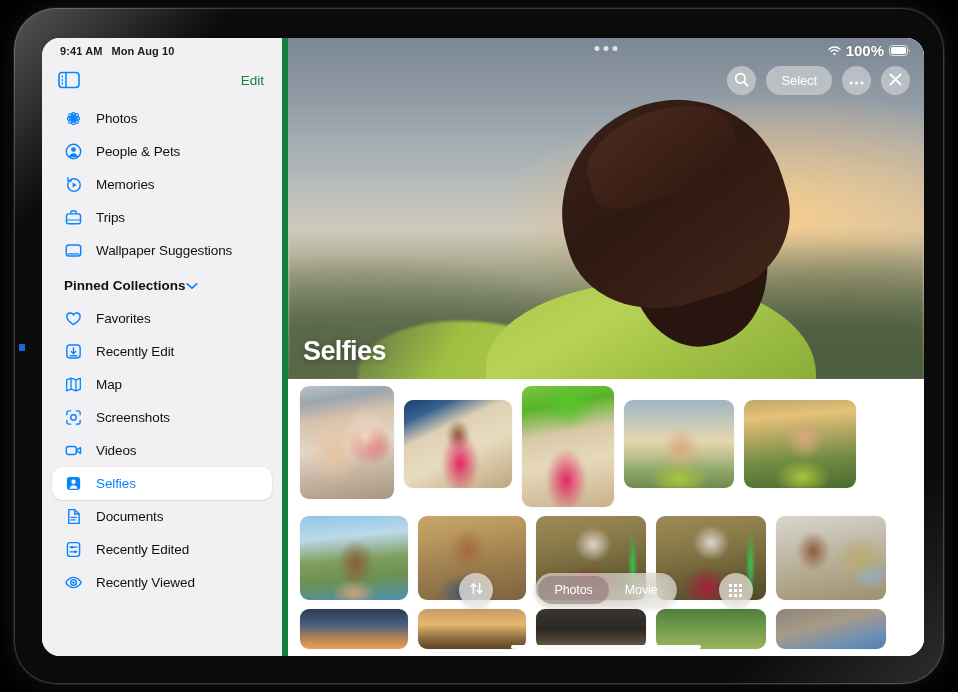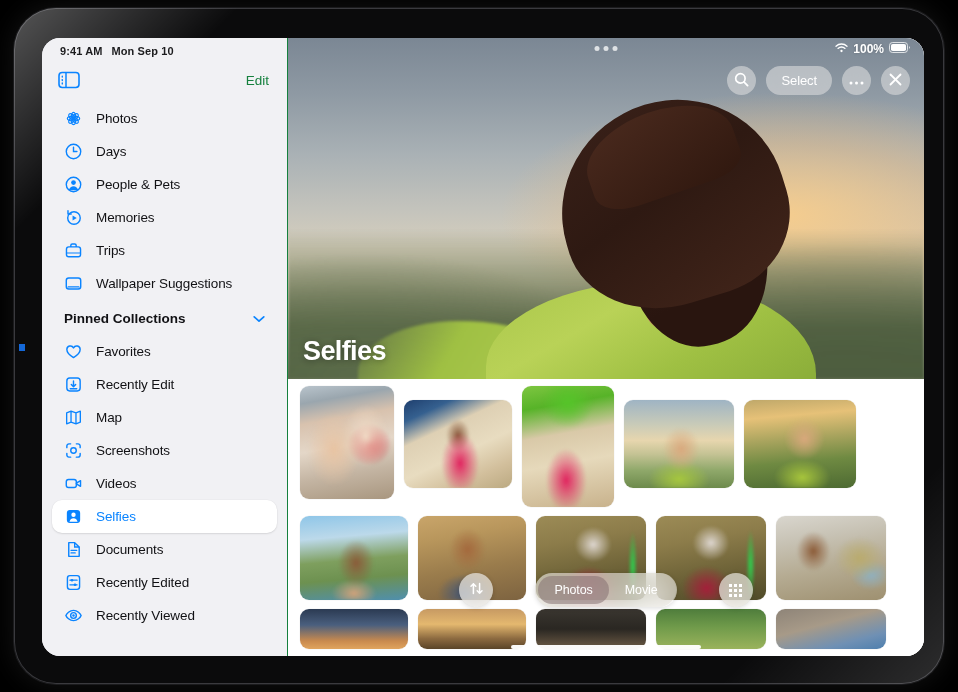--- a/index.html
+++ b/index.html
@@ -38,21 +38,21 @@
     border-radius: 18px;
     overflow: hidden;
     background: #f2f2f7;
   }
 
   
   #sidebar {
     position: absolute; left: 0; top: 0;
     width: 246px; height: 100%;
     background: #f1f1f4;
-    border-right: 1px solid #15803d;
+    border-right: 6px solid #15803d;
     overflow: hidden;
   }
   #status-bar {
     height: 22px;
     display: flex; align-items: center;
     padding: 4px 0 0 18px;
     font-size: 11px; font-weight: bold; color: #1c1c1e;
     gap: 9px;
     letter-spacing: .1px;
   }
@@ -87,21 +87,21 @@
   }
   .sb-item .sb-label {
     font-size: 13.5px; color: #111114; letter-spacing: -.1px;
   }
   .sb-item.selected {
     background: #ffffff;
     box-shadow: 0 1px 2px rgba(0,0,0,.10), 0 0 0 .5px rgba(0,0,0,.03);
   }
   .sb-item.selected .sb-label { color: #0a84ff; font-weight: 500; }
   .sb-header {
-    display: flex; align-items: center; justify-content: space-between;
+    display: flex; align-items: center; 
     height: 33px; padding: 0 12px;
     margin-top: 2px;
   }
   .sb-header .sb-header-label {
     font-size: 13.5px; font-weight: bold; color: #111114;
   }
   .sb-header .sb-chev { color: #0a84ff; font-size: 11px; }
 
   
   #detail {
@@ -225,21 +225,21 @@
   .glass-round { width: 29px; height: 29px; border-radius: 50%; }
   #select-button {
     height: 29px; padding: 0 15px; border-radius: 15px;
     font-size: 13px; font-weight: 500; letter-spacing: -.1px;
   }
 
   
   #hero-status {
     position: absolute; right: 14px; top: 4px;
     display: flex; align-items: center; gap: 5px;
-    font-size: 12px; font-weight: bold; color: #fff;
+    font-size: 15px; font-weight: bold; color: #fff;
     z-index: 4;
     text-shadow: 0 0 3px rgba(0,0,0,.2);
   }
   #multitask-dots {
     position: absolute; left: 50%; top: 8px;
     transform: translateX(-50%);
     display: flex; gap: 4px; z-index: 4;
   }
   #multitask-dots i {
     width: 5px; height: 5px; border-radius: 50%;
@@ -338,21 +338,21 @@
 
 <div id="device-frame">
   <div id="device-bezel-highlight"></div>
 
   <div id="screen">
 
     <div id="sidebar">
 
       <div id="status-bar">
         <span>9:41 AM</span>
-        <span>Mon Sep 10</span>
+        <span>Mon Aug 10</span>
       </div>
 
       <div id="sidebar-toolbar">
         <span style="cursor:pointer">
           <svg id="sidebar-toggle-icon" viewBox="0 0 22 18" fill="none">
             <rect x="1" y="1.5" width="20" height="15" rx="3.2" stroke="#0a84ff" stroke-width="1.6"></rect>
             <line x1="8" y1="1.5" x2="8" y2="16.5" stroke="#0a84ff" stroke-width="1.5"></line>
             <line x1="4.3" y1="5.2" x2="4.3" y2="6.1" stroke="#0a84ff" stroke-width="1.4" stroke-linecap="round"></line>
             <line x1="4.3" y1="8.6" x2="4.3" y2="9.5" stroke="#0a84ff" stroke-width="1.4" stroke-linecap="round"></line>
             <line x1="4.3" y1="12" x2="4.3" y2="12.9" stroke="#0a84ff" stroke-width="1.4" stroke-linecap="round"></line>
@@ -368,29 +368,20 @@
                 <g stroke="#0a84ff" stroke-width="1.25">
                   <circle cx="10" cy="10" r="2.1" fill="#0a84ff" stroke="none"></circle>
                   <ellipse cx="10" cy="10" rx="6.5" ry="2.5" transform="rotate(0 10 10)"></ellipse>
                   <ellipse cx="10" cy="10" rx="6.5" ry="2.5" transform="rotate(45 10 10)"></ellipse>
                   <ellipse cx="10" cy="10" rx="6.5" ry="2.5" transform="rotate(90 10 10)"></ellipse>
                   <ellipse cx="10" cy="10" rx="6.5" ry="2.5" transform="rotate(135 10 10)"></ellipse>
                 </g>
               </svg>
             </span>
             <span class="sb-label">Photos</span>
-          </div>
-          <div class="sb-item">
-            <span class="sb-ico">
-              <svg width="19" height="19" viewBox="0 0 20 20" fill="none">
-                <circle cx="10" cy="10" r="7.6" stroke="#0a84ff" stroke-width="1.5"></circle>
-                <path d="M10 5.4V10h3.6" stroke="#0a84ff" stroke-width="1.5" stroke-linecap="round"></path>
-              </svg>
-            </span>
-            <span class="sb-label">Days</span>
           </div>
           <div class="sb-item">
             <span class="sb-ico">
               <svg width="19" height="19" viewBox="0 0 20 20" fill="none">
                 <circle cx="10" cy="10" r="7.6" stroke="#0a84ff" stroke-width="1.5"></circle>
                 <circle cx="10" cy="8" r="2.5" fill="#0a84ff"></circle>
                 <path d="M5 16c.9-2.7 2.8-4.1 5-4.1S14.1 13.3 15 16" fill="#0a84ff"></path>
               </svg>
             </span>
             <span class="sb-label">People &amp; Pets</span>

